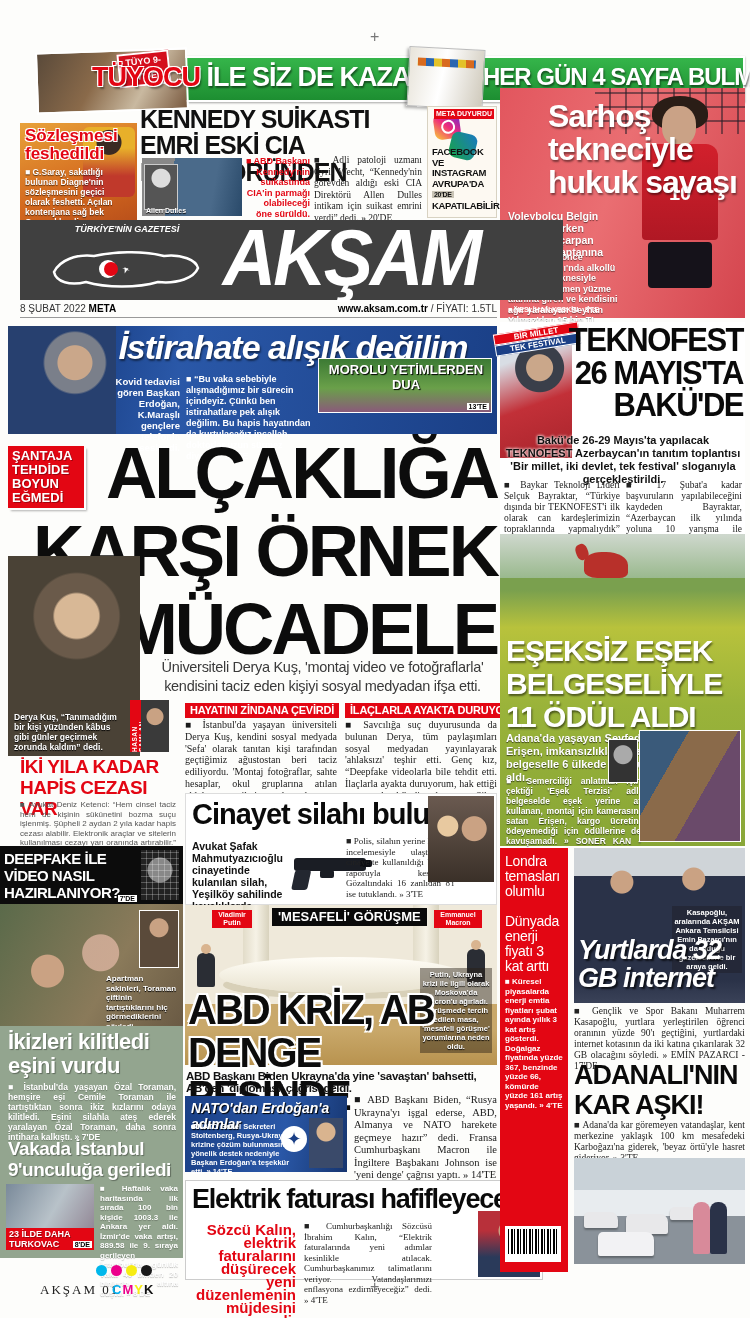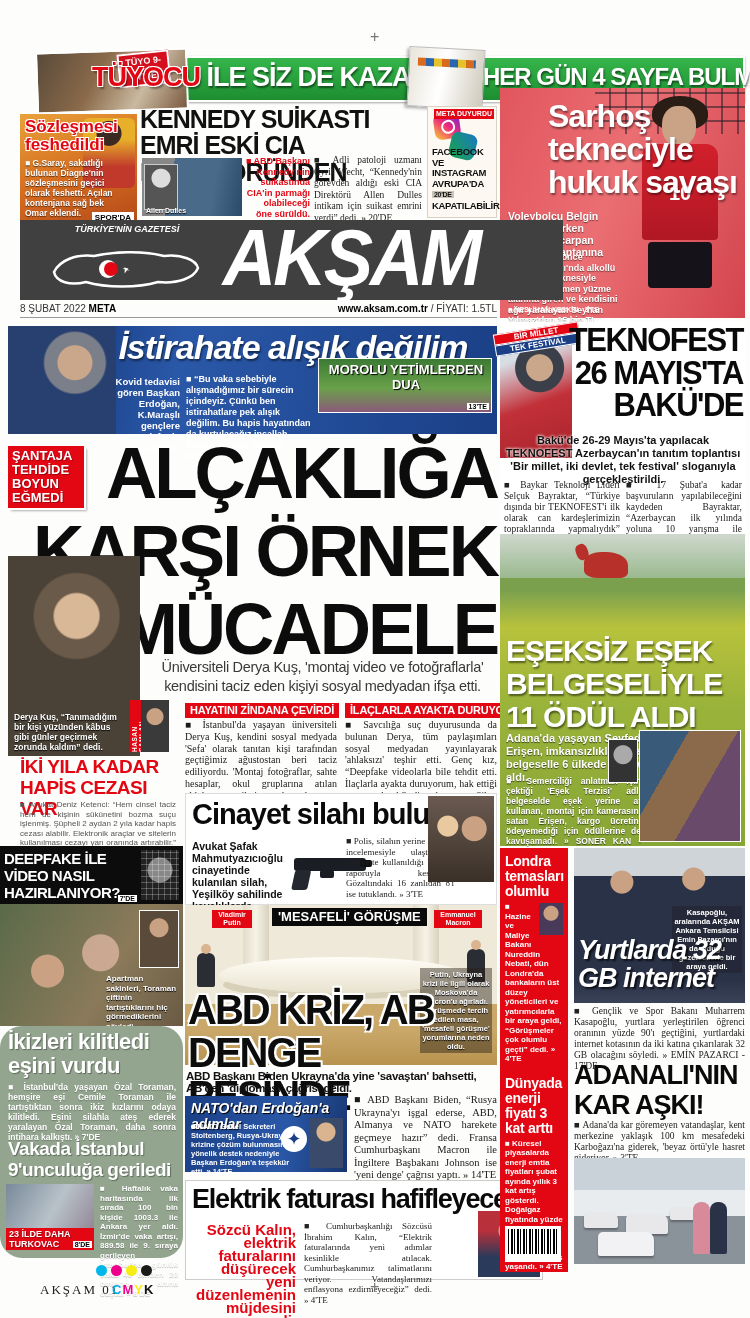--- a/index.html
+++ b/index.html
@@ -18,21 +18,21 @@
   .banner-left-text { left:92px; top:62px; width:320px; text-align:center; font-weight:bold; font-size:27px; color:#fff; letter-spacing:-1px; text-shadow:1px 2px 2px rgba(0,0,0,.5); white-space:nowrap; }
   .tuyocu { color:#e30613; text-shadow:-1px -1px 0 #fff,1px -1px 0 #fff,-1px 1px 0 #fff,1px 1px 0 #fff,2px 3px 2px rgba(0,0,0,.4); }
   .banner-puzzle { left:408px; top:48px; width:76px; height:60px; background:linear-gradient(100deg,#e8e4da,#fff 45%,#cfc9bb); border:1px solid #bbb; transform:rotate(3deg); box-shadow:-2px 2px 3px rgba(0,0,0,.3); }
   .puzzle-stripe { position:absolute; left:8px; top:10px; width:58px; height:8px; background:repeating-linear-gradient(90deg,#d86a1e 0 8px,#2a66b0 8px 16px,#e3c22a 16px 24px); }
   .banner-right-text { left:483px; top:63px; width:260px; text-align:center; font-weight:bold; font-size:24px; color:#fff; letter-spacing:-1px; text-shadow:1px 2px 2px rgba(0,0,0,.5); white-space:nowrap; }
   .banner-pages { left:690px; top:92px; width:52px; font-size:7px; font-weight:bold; color:#fff; text-align:right; }
 
   .regmark { color:#777; font-size:16px; font-weight:normal; }
 
   
-  .spor-box { left:20px; top:114px; width:117px; height:112px; background:linear-gradient(160deg,#e8a23a,#d4691e 55%,#b34a1a); }
+  .spor-box { left:20px; top:123px; width:117px; height:112px; background:linear-gradient(160deg,#e8a23a,#d4691e 55%,#b34a1a); }
   .spor-player { position:absolute; right:2px; top:4px; width:52px; height:70px; background:radial-gradient(circle at 50% 22%, #3a2a22 0 12px, transparent 13px), linear-gradient(#e8b02a 30%,#c0392b 70%); border-radius:6px; }
   .spor-title { position:absolute; left:5px; top:4px; font-weight:bold; font-size:17px; line-height:18px; color:#e30613; text-shadow:-1px -1px 0 #fff,1px -1px 0 #fff,-1px 1px 0 #fff,1px 1px 0 #fff; }
   .spor-body { position:absolute; left:5px; top:44px; width:100px; font-size:8.5px; line-height:10px; font-weight:bold; color:#fff; text-shadow:0 1px 1px rgba(0,0,0,.6); }
   .spor-tag { position:absolute; right:3px; bottom:3px; background:#fff; color:#000; font-size:8px; font-weight:bold; padding:1px 3px; }
 
   
   .kennedy-title { left:140px; top:106px; width:284px; font-weight:bold; font-size:25px; line-height:25px; color:#111; letter-spacing:-1px; transform:scaleY(1.05); transform-origin:top; }
   .kennedy-photo { left:142px; top:158px; width:100px; height:58px; background:linear-gradient(100deg,#888 0 30%,#4a6a8a 30% 70%,#2a4a6a); }
   .kennedy-photo-inset { position:absolute; left:2px; top:6px; width:34px; height:46px; background:radial-gradient(circle at 50% 30%, #ddd 0 9px,#555 10px); border:1px solid #ccc; filter:grayscale(1); }
   .kennedy-caption { position:absolute; left:4px; bottom:2px; color:#fff; font-size:7px; font-weight:bold; text-shadow:0 1px 1px #000; }
@@ -154,33 +154,33 @@
   .elektrik { left:185px; top:1180px; width:358px; height:100px; background:#fff; border:1px solid #ccc; }
   .elektrik-title { position:absolute; left:6px; top:3px; font-weight:bold; font-size:27px; letter-spacing:-1.2px; color:#0a0a0a; }
   .elektrik-lead { position:absolute; left:6px; top:42px; width:104px; text-align:right; color:#e30613; font-weight:bold; font-size:15px; line-height:13px; }
   .elektrik-body { position:absolute; left:118px; top:40px; width:128px; font-size:9px; line-height:10.5px; color:#222; }
   .elektrik-photo { position:absolute; right:2px; top:30px; width:62px; height:66px; background:radial-gradient(circle at 50% 30%, #caa283 0 10px, transparent 11px), linear-gradient(#b8303a 30%,#2a3a5a 70%); }
 
   
   .ikiz-photo { left:0; top:904px; width:183px; height:122px; background:radial-gradient(circle at 26% 55%, #caa283 0 16px, transparent 17px), radial-gradient(circle at 55% 40%, rgba(220,180,160,.8) 0 18px, transparent 19px), linear-gradient(120deg,#5a6a4a,#8a7a5a 60%,#6a5a44); }
   .ikiz-inset { position:absolute; right:4px; top:6px; width:40px; height:58px; background:radial-gradient(circle at 50% 30%, #c9a283 0 9px, #5a4a3a 10px); border:1px solid #fff; }
   .ikiz-caption { position:absolute; right:3px; top:70px; width:74px; color:#fff; font-weight:bold; font-size:8px; line-height:9.5px; text-shadow:0 1px 1px #000; text-align:left; }
-  .green-bg { left:0; top:1026px; width:183px; height:232px; background:#93a58f;border-radius:22px; }
+  .green-bg { left:0; top:1026px; width:183px; height:232px; background:#93a58f; }
   .ikiz-title { position:absolute; left:8px; top:4px; color:#fff; font-weight:bold; font-size:22px; line-height:24px; letter-spacing:-.5px; text-shadow:1px 1px 1px rgba(0,0,0,.35); }
   .ikiz-body { position:absolute; left:8px; top:56px; width:168px; color:#fff; font-weight:bold; font-size:8.5px; line-height:10px; text-shadow:0 1px 1px rgba(0,0,0,.25); }
   .vaka-title { position:absolute; left:8px; top:112px; color:#fff; font-weight:bold; font-size:19px; line-height:21px; letter-spacing:-.5px; text-shadow:1px 1px 1px rgba(0,0,0,.35); }
   .vaka-photo { position:absolute; left:6px; top:158px; width:88px; height:66px; background:linear-gradient(120deg,#7a8a9a,#b8c2c9 50%,#8a7a8a); }
   .vaka-badge { position:absolute; left:0px; bottom:0px; background:#e30613; color:#fff; font-weight:bold; font-size:9px; line-height:10px; padding:1px 3px; text-shadow:1px 1px 0 rgba(0,0,0,.3); }
   .vaka-body { position:absolute; left:100px; top:158px; width:78px; color:#fff; font-weight:bold; font-size:8px; line-height:9.5px; text-shadow:0 1px 1px rgba(0,0,0,.25); }
   .dots { left:96px; top:1262px; }
   .dots span { display:inline-block; width:11px; height:11px; border-radius:50%; margin-right:4px; }
 
   
   .rail { left:500px; top:848px; width:68px; height:424px; background:#e30613; }
-  .rail-title { color:#fff; font-weight:bold; font-size:14px; line-height:15px; letter-spacing:-.3px; padding:6px 5px 3px; }
+  .rail-title { color:#fff; font-weight:normal; font-size:14px; line-height:15px; letter-spacing:-.3px; padding:6px 5px 3px; }
   .rail-body { color:#fff; font-weight:bold; font-size:8px; line-height:9.5px; padding:0 5px; }
   .rail-photo { float:right; width:24px; height:32px; margin:1px 0 1px 2px; background:radial-gradient(circle at 50% 32%, #caa283 0 7px, #4a3a5a 8px); }
   .barcode { position:absolute; left:5px; bottom:10px; width:56px; height:36px; background:#fff; padding:3px 3px 8px; }
   .barcode .bars { width:100%; height:100%; background:repeating-linear-gradient(90deg,#000 0 1px,#fff 1px 3px,#000 3px 5px,#fff 5px 6px); }
 
   
   .yurt-photo { left:574px; top:848px; width:171px; height:155px; background:radial-gradient(circle at 28% 22%, #caa283 0 11px, transparent 12px), radial-gradient(circle at 70% 20%, #caa283 0 11px, transparent 12px), linear-gradient(#cfd4d8 0 18%, #2a3248 18% 85%, #3a4258); }
   .yurt-caption { position:absolute; right:3px; top:58px; width:70px; background:rgba(30,30,40,.5); color:#fff; font-weight:bold; font-size:7.5px; line-height:9px; text-align:center; padding:2px; }
   .yurt-title { position:absolute; left:4px; top:88px; color:#fff; font-weight:bold; font-style:italic; font-size:27px; line-height:28px; letter-spacing:-1px; text-shadow:2px 2px 2px rgba(0,0,0,.7); }
   .yurt-body { left:574px; top:1006px; width:171px; font-size:9.5px; line-height:11px; color:#222; }
@@ -392,21 +392,20 @@
       <div class="ptag">8'DE</div>
     </div>
     <div class="vaka-body jtext">■ Haftalık vaka haritasında ilk sırada 100 bin kişide 1003.3 ile Ankara yer aldı. İzmir'de vaka artışı, 889.58 ile 9. sıraya gerileyen İstanbul'da günlük vaka 40 binden 20 binlerin altına düştü. » 8'DE</div>
   </div>
   <div class="abs dots">
     <span style="background:#00b7eb;"></span><span style="background:#ec008c;"></span><span style="background:#f7ec13;"></span><span style="background:#1a1a1a;"></span>
   </div>
 
   <div class="abs rail">
     <div class="rail-title">Londra temasları olumlu</div>
-    <div class="rail-body"><span class="rail-photo"></span><span>■ Hazine ve Maliye Bakanı Nureddin Nebati, dün Londra'da bankaların üst düzey yöneticileri ve yatırımcılarla bir araya geldi, “Görüşmeler çok olumlu geçti” dedi. » 4'TE</span></div>
     <div class="rail-title" style="padding-top:12px;">Dünyada enerji fiyatı 3 kat arttı</div>
     <div class="rail-body">■ Küresel piyasalarda enerji emtia fiyatları şubat ayında yıllık 3 kat artış gösterdi. Doğalgaz fiyatında yüzde 367, benzinde yüzde 66, kömürde yüzde 161 artış yaşandı. » 4'TE</div>
     <div class="barcode">
         <div class="bars"></div>
       </div>
   </div>
 
   <div class="abs yurt-photo">
     <div class="yurt-caption">Kasapoğlu, aralarında AKŞAM Ankara Temsilcisi Emin Pazarcı'nın da olduğu gazetecilerle bir araya geldi.</div>
     <div class="yurt-title cond">Yurtlarda 32 GB internet</div>

